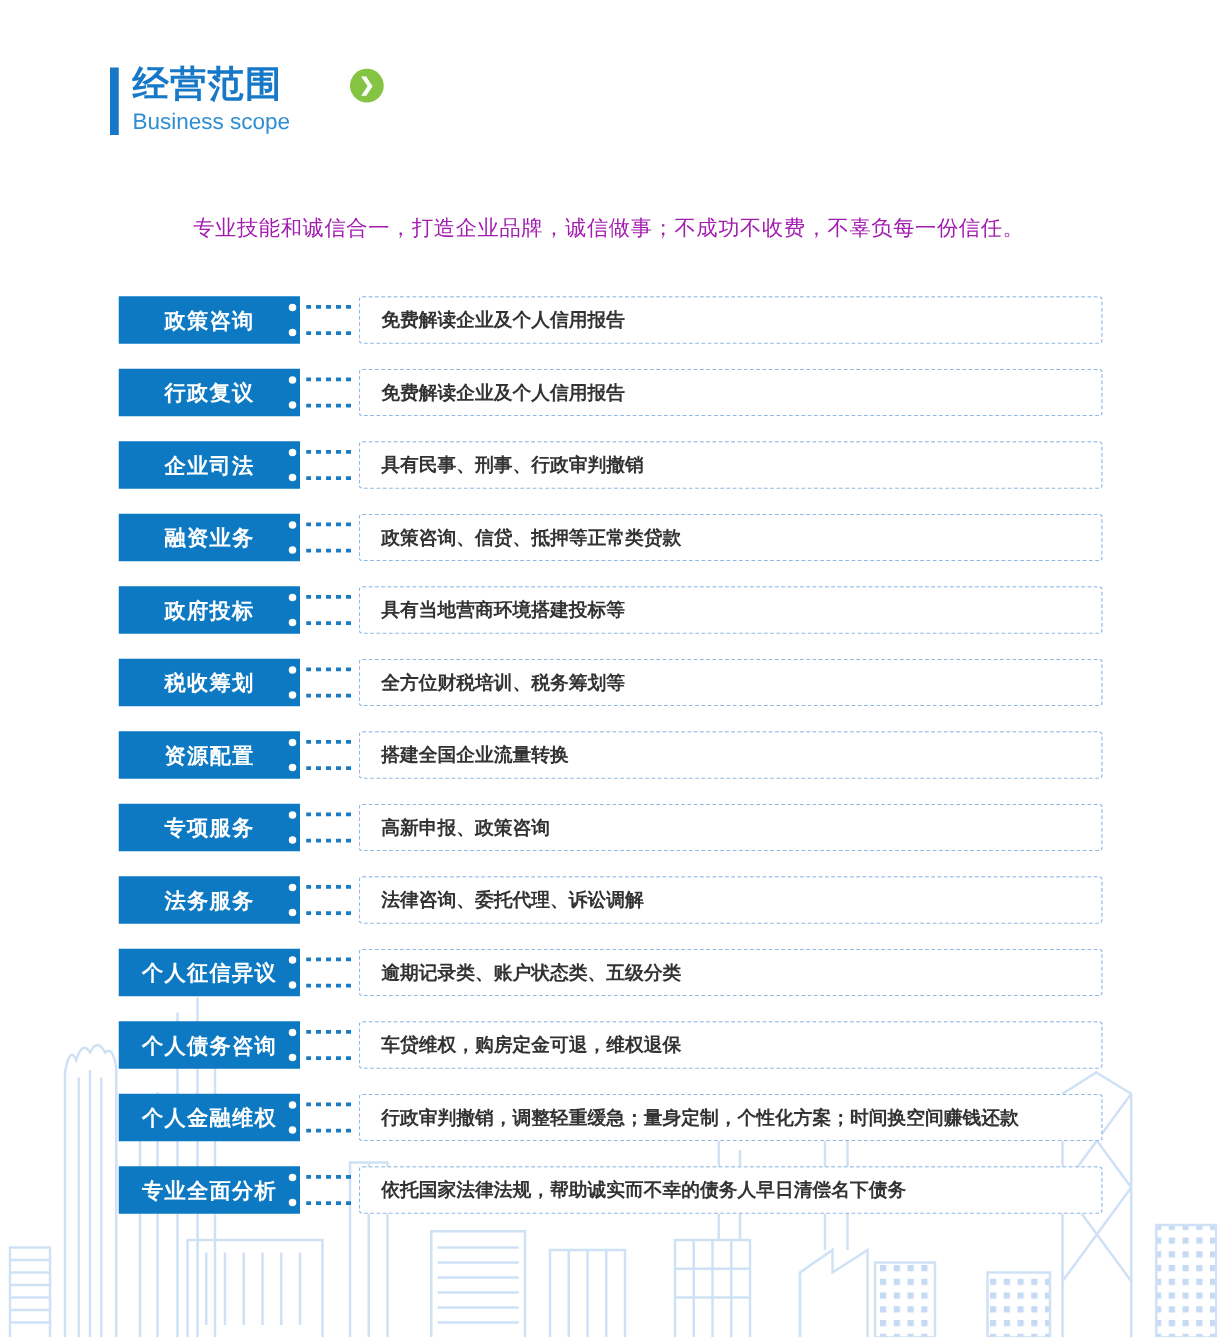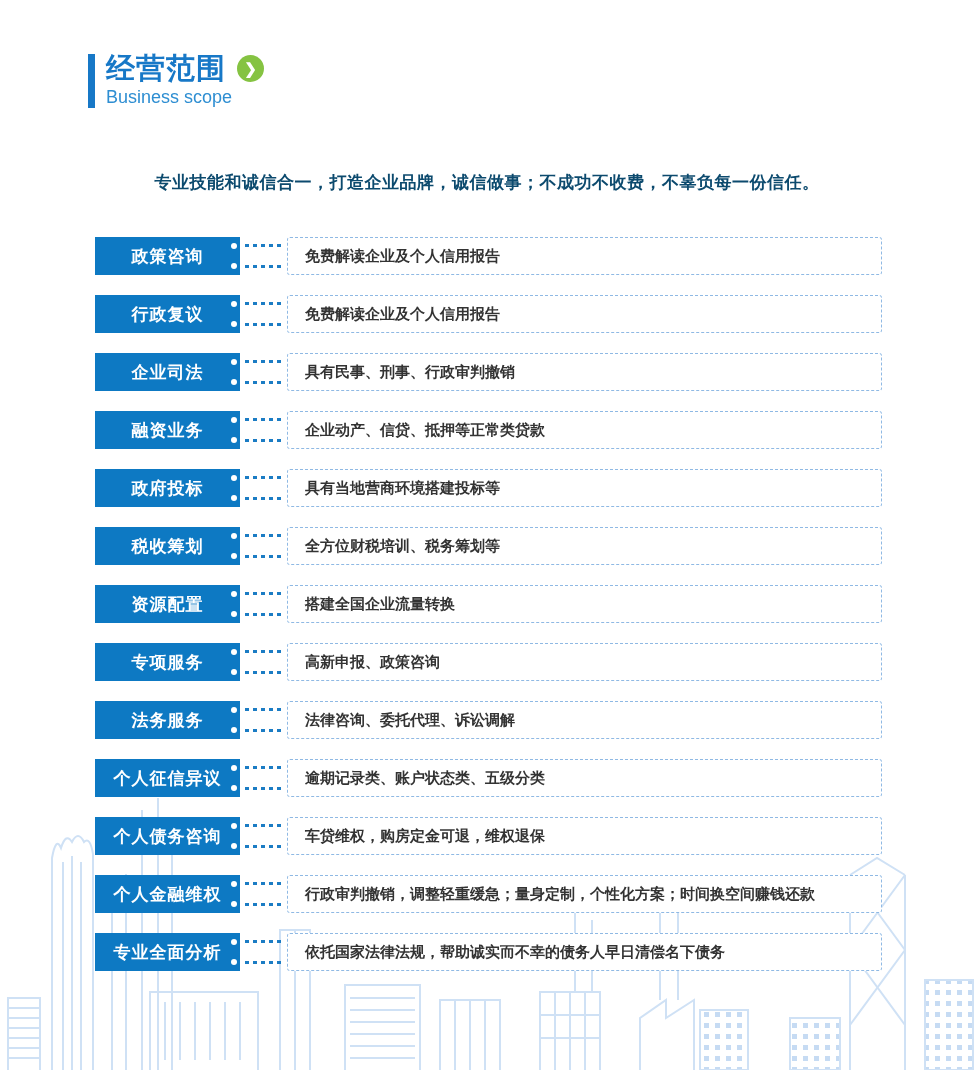--- a/index.html
+++ b/index.html
@@ -4,32 +4,32 @@
 <style>
   html,body{margin:0;padding:0;background:#fff;}
   .page{
     position:relative;width:974px;height:1070px;background:#ffffff;overflow:hidden;
     font-family:"Liberation Sans", sans-serif;
   }
   .skyline{position:absolute;left:0;bottom:0;width:974px;height:300px;z-index:0;}
   
   .header{position:absolute;left:88px;top:54px;display:flex;z-index:2;}
   .header .bar{width:7px;height:54px;background:#1778c7;margin-right:11px;}
-  .title-row{display:flex;align-items:center;}
+  .title-row{display:flex;align-items:center;gap:43px;}
   .title-cn{font-size:29px;font-weight:bold;color:#1778c7;margin:0;line-height:1;letter-spacing:1px;}
   .arrow-circle{
     width:27px;height:27px;border-radius:50%;background:#85c342;color:#fff;
     display:flex;align-items:center;justify-content:center;margin-left:11px;
     font-size:15px;font-weight:bold;line-height:1;
   }
   .title-en{font-size:18px;font-weight:normal;color:#2e8ed2;margin-top:5px;line-height:1;}
   
   .tagline{
     position:absolute;top:171px;left:0;width:100%;text-align:center;z-index:2;
-    font-size:17px;font-weight:bold;color:#0c4a6e;margin:0;letter-spacing:0.5px;
+    font-size:17px;font-weight:normal;color:#a21caf;margin:0;letter-spacing:0.5px;
   }
   
   .services{position:absolute;left:95px;top:237px;z-index:2;}
   .row{display:flex;align-items:stretch;height:38px;margin-bottom:20px;}
   .label{
     width:145px;flex:0 0 145px;background:#0d79c3;color:#fff;
     font-size:17px;font-weight:bold;letter-spacing:1px;
     display:flex;align-items:center;justify-content:center;position:relative;
   }
   .dot{position:absolute;right:3px;width:6px;height:6px;background:#fff;border-radius:50%;}
@@ -163,21 +163,21 @@
         <div class="label">
           <span class="label-text">融资业务</span>
           <span class="dot dot-top"></span>
           <span class="dot dot-bottom"></span>
         </div>
         <div class="connector">
           <div class="dash dash-top"></div>
           <div class="dash dash-bottom"></div>
         </div>
         <div class="desc">
-          <span class="desc-text">企业动产、信贷、抵押等正常类贷款</span>
+          <span class="desc-text">政策咨询、信贷、抵押等正常类贷款</span>
         </div>
       </div>
 
       <div class="row">
         <div class="label">
           <span class="label-text">政府投标</span>
           <span class="dot dot-top"></span>
           <span class="dot dot-bottom"></span>
         </div>
         <div class="connector">

